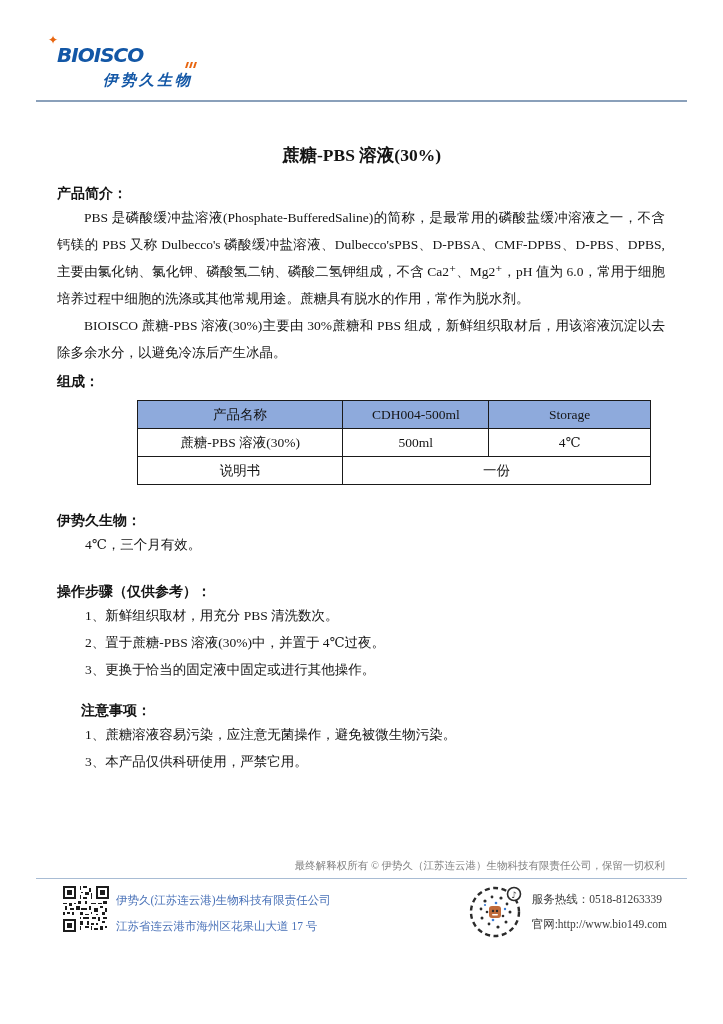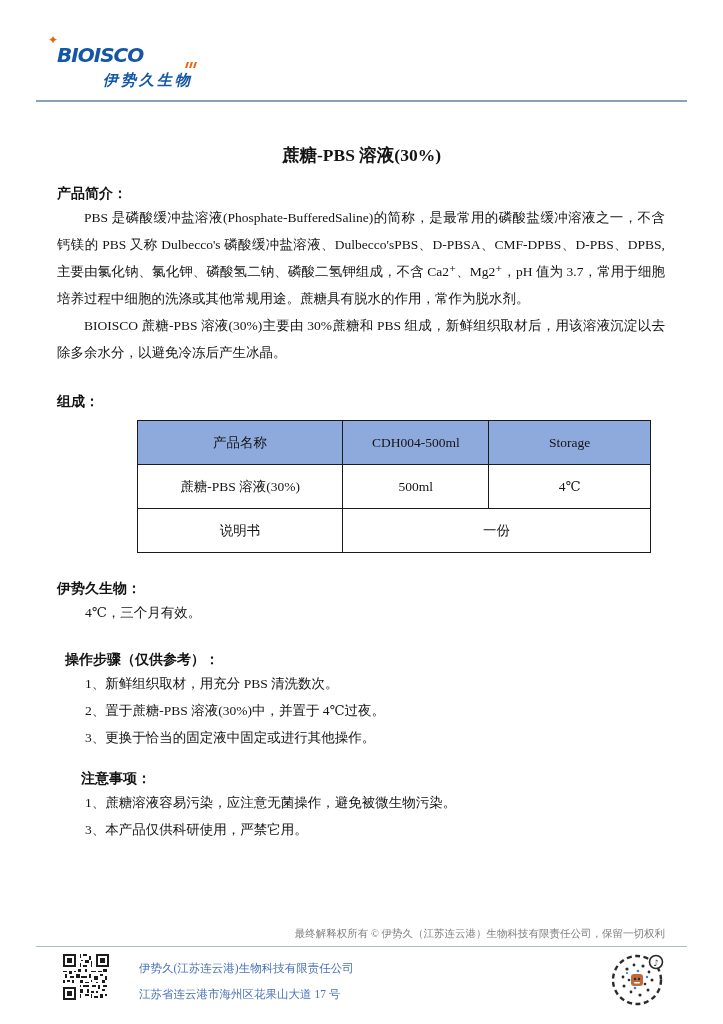--- a/index.html
+++ b/index.html
@@ -40,53 +40,53 @@
   
   .doc-title{
     font-size:17.5px;font-weight:bold;text-align:center;
     margin:40px 0 0 0;line-height:26px;
   }
 
   
   .content{padding:0 58px 0 57px;font-size:13.5px;line-height:27px;text-align:justify;}
   .sec-heading{font-size:14px;font-weight:bold;line-height:20px;margin:0;text-align:left;}
   .mt-intro{margin-top:16px;}
-  .mt-comp{margin-top:26px;}
+  .mt-comp{margin-top:6px;}
   .mt-store{margin-top:26px;}
-  .mt-steps{margin-top:24px;margin-left:8px;}
+  .mt-steps{margin-top:24px;}
   .mt-notes{margin-top:18px;margin-left:24px;}
   .para{margin:0;text-indent:2em;}
   .indent-line{padding-left:28px;}
 
   
   .comp-table{
     border-collapse:collapse;
     margin:8px 0 0 80px;
     width:514px;
     font-size:13.5px;line-height:18px;
     text-align:center;
   }
   .comp-table th,.comp-table td{
     border:1px solid #1a1a1a;
-    height:27px;padding:8px 4px;
+    height:27px;padding:0 4px;
     font-weight:normal;
   }
   .comp-table th{background:#8EAADC;}
 
   
   .copyright{
     font-size:10.5px;line-height:14px;color:#7f7f7f;
     text-align:right;margin:84px 58px 0 0;
   }
   .footer-rule{border:none;border-top:1px solid #a8bcd4;margin:5px 36px 0 36px;}
   .footer{
     display:flex;justify-content:space-between;align-items:flex-start;
     margin:7px 56px 0 63px;
   }
-  .f-group{display:flex;gap:30px;align-items:flex-start;}
+  .f-group{display:flex;gap:7px;align-items:flex-start;}
   .f-col{padding-top:1px;}
   .f-blue{font-size:11.5px;line-height:26px;color:#4a72b8;font-family:"Liberation Serif","DejaVu Serif",serif;}
   .f-dark{font-size:11.5px;line-height:25px;color:#3a3a3a;}
   .qr-square{display:block;}
   .qr-round{display:block;margin-top:-3px;}
 </style>
 </head>
 <body>
 
 <div class="page">
@@ -103,21 +103,21 @@
       <div class="brand-sub">伊势久生物</div>
     </div>
   </div>
   <hr class="header-rule">
 
   <h1 class="doc-title">蔗糖-PBS 溶液(30%)</h1>
 
   <div class="content">
 
     <h2 class="sec-heading mt-intro">产品简介：</h2>
-    <p class="para">PBS 是磷酸缓冲盐溶液(Phosphate-BufferedSaline)的简称，是最常用的磷酸盐缓冲溶液之一，不含钙镁的 PBS 又称 Dulbecco's 磷酸缓冲盐溶液、Dulbecco'sPBS、D-PBSA、CMF-DPBS、D-PBS、DPBS,主要由氯化钠、氯化钾、磷酸氢二钠、磷酸二氢钾组成，不含 Ca2⁺、Mg2⁺，pH 值为 3.7，常用于细胞培养过程中细胞的洗涤或其他常规用途。蔗糖具有脱水的作用，常作为脱水剂。</p>
+    <p class="para">PBS 是磷酸缓冲盐溶液(Phosphate-BufferedSaline)的简称，是最常用的磷酸盐缓冲溶液之一，不含钙镁的 PBS 又称 Dulbecco's 磷酸缓冲盐溶液、Dulbecco'sPBS、D-PBSA、CMF-DPBS、D-PBS、DPBS,主要由氯化钠、氯化钾、磷酸氢二钠、磷酸二氢钾组成，不含 Ca2⁺、Mg2⁺，pH 值为 6.0，常用于细胞培养过程中细胞的洗涤或其他常规用途。蔗糖具有脱水的作用，常作为脱水剂。</p>
     <p class="para">BIOISCO 蔗糖-PBS 溶液(30%)主要由 30%蔗糖和 PBS 组成，新鲜组织取材后，用该溶液沉淀以去除多余水分，以避免冷冻后产生冰晶。</p>
 
     <h2 class="sec-heading mt-comp">组成：</h2>
     <table class="comp-table">
       <tbody>
           <tr>
         <th style="width:40%">产品名称</th>
         <th style="width:28.5%">CDH004-500ml</th>
         <th style="width:31.5%">Storage</th>
       </tr>
@@ -198,16 +198,20 @@
             <circle cx="18" cy="22" r="1.1"></circle>
             <circle cx="26" cy="37" r="1.3"></circle>
         </g>
         <rect x="22" y="23" width="12" height="12" rx="3" fill="#c06a3a"></rect>
         <circle cx="26" cy="28" r="1.2" fill="#2b2b2b"></circle>
           <circle cx="30" cy="28" r="1.2" fill="#2b2b2b"></circle>
         <rect x="25" y="31" width="6" height="1.6" rx="0.8" fill="#ffffff"></rect>
         <circle cx="47" cy="11" r="6.5" fill="#ffffff" stroke="#2b2b2b" stroke-width="1.6"></circle>
         <text x="47" y="14.5" font-size="9" text-anchor="middle" fill="#2b2b2b" font-family="DejaVu Sans, sans-serif">♪</text>
       </svg>
+      <div class="f-col">
+        <div class="f-dark">服务热线：0518-81263339</div>
+        <div class="f-dark">官网:http://www.bio149.com</div>
+      </div>
     </div>
   </div>
 
 </div>
 
 </body></html>

